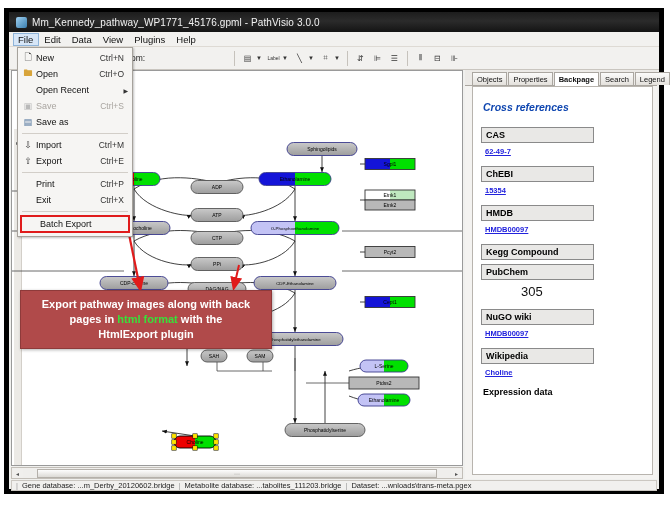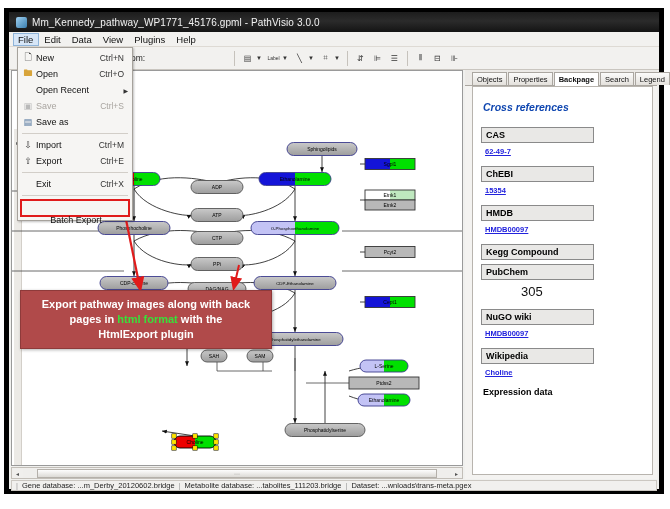--- a/index.html
+++ b/index.html
@@ -88,21 +88,21 @@
   #filemenu{position:absolute;left:8px;top:35px;width:114px;background:#f6f5f3;
     border:1px solid #a6a29c;box-shadow:1px 1px 2px rgba(0,0,0,.25);z-index:40;padding:2px 0;}
   .fm-row{display:flex;align-items:center;height:16px;font-size:9px;color:#111;padding-left:2px;position:relative;}
   .fm-row.disabled{color:#a9a5a0;}
   .fm-ico{width:16px;height:14px;display:flex;align-items:center;justify-content:center;font-size:9px;flex:none;}
   .fm-label{flex:1;}
   .fm-acc{font-size:8.5px;color:#333;padding-right:8px;}
   .fm-acc.disabled{color:#a9a5a0;}
   .fm-sub{font-size:6px;color:#333;padding-right:4px;}
   .fm-divider{height:1px;background:#d2cec8;margin:3px 4px;}
-  .fm-row.boxed{border:2px solid #e01b1b;margin:1px 2px;height:14px;flex-direction:column;}
+  .fm-row.boxed{border:2px solid #e01b1b;margin:1px 2px;height:14px;}
 
   
   #annot-svg{position:absolute;left:0;top:0;width:670px;height:509px;pointer-events:none;z-index:30;}
   #callout{position:absolute;left:20px;top:290px;width:250px;height:57px;background:#b04a4a;
     border:1px solid #8e3a3a;z-index:31;display:flex;align-items:center;justify-content:center;
     box-shadow:1px 1px 3px rgba(0,0,0,.3);}
   #callout-text{font-size:11px;font-weight:bold;color:#ffffff;text-align:center;line-height:1.35;padding:0 8px;}
   #callout-text .hl{color:#39e03a;}
 
   
@@ -507,20 +507,25 @@
           <div class="fm-acc">Ctrl+M</div>
         </div>
         <div class="fm-row">
           <div class="fm-ico" style="color: rgb(68, 68, 68);">⇧</div>
           <div class="fm-label">Export</div>
           <div class="fm-acc">Ctrl+E</div>
         </div>
         <div class="fm-divider"></div>
         <div class="fm-row">
           <div class="fm-ico"></div>
+          <div class="fm-label">Print</div>
+          <div class="fm-acc">Ctrl+P</div>
+        </div>
+        <div class="fm-row">
+          <div class="fm-ico"></div>
           <div class="fm-label">Exit</div>
           <div class="fm-acc">Ctrl+X</div>
         </div>
         <div class="fm-divider"></div>
         <div class="fm-row boxed">
           <div class="fm-ico"></div>
           <div class="fm-label">Batch Export</div>
           <div class="fm-acc"></div>
         </div>
       </div>

